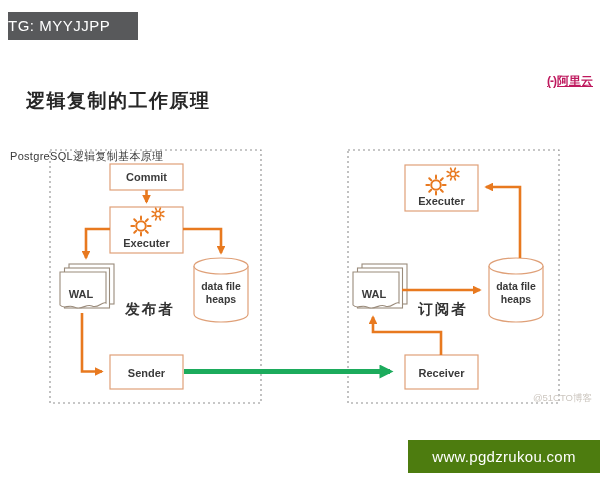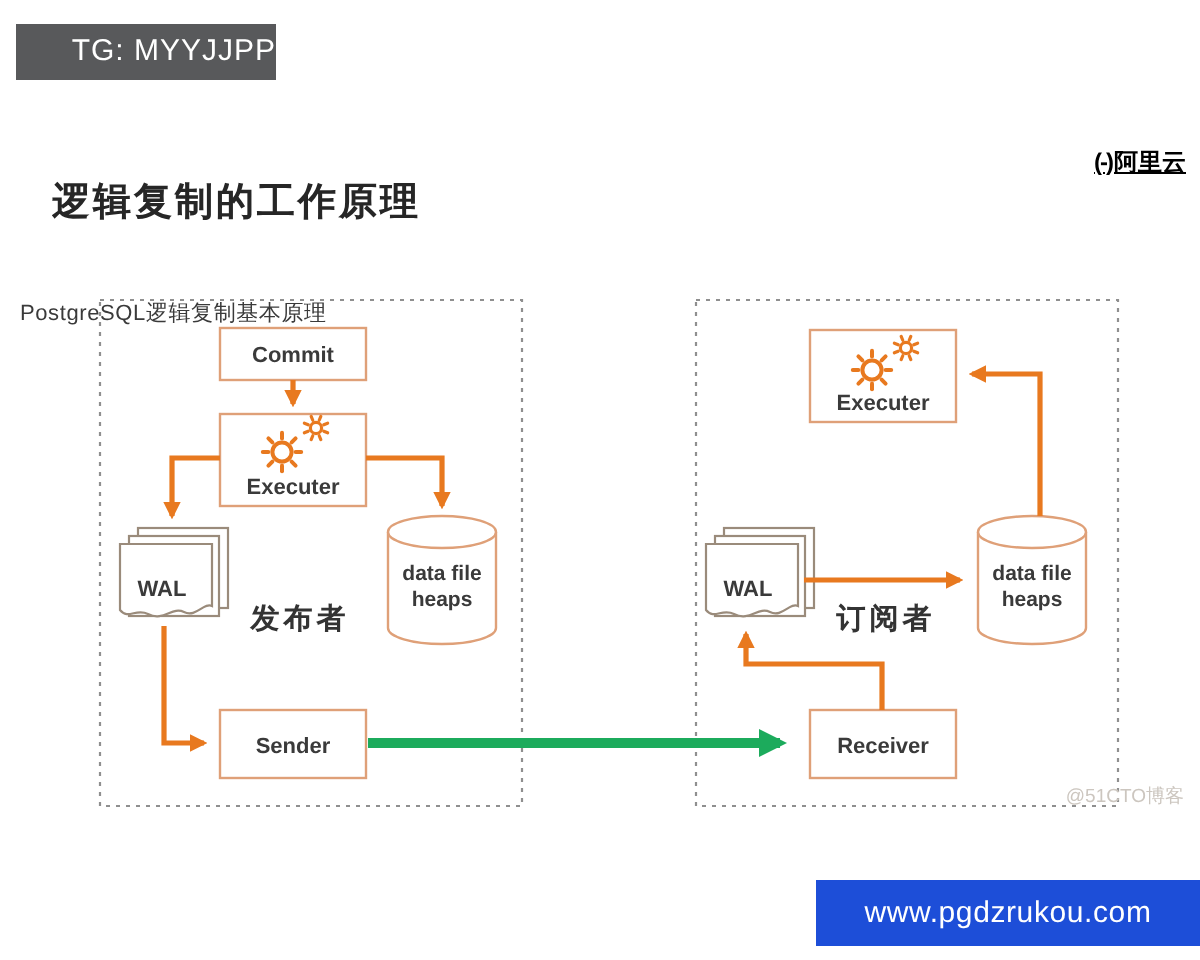--- a/index.html
+++ b/index.html
@@ -3,38 +3,38 @@
 <meta charset="utf-8">
 <style>
   html,body{margin:0;padding:0;}
   body{
     width:600px;height:480px;position:relative;background:#ffffff;
     font-family:"Liberation Sans",sans-serif;overflow:hidden;
   }
   .badge-top{
     position:absolute;left:8px;top:12px;width:130px;height:28px;
     background:#58595B;color:#fff;font-size:15px;line-height:28px;
-    text-align:right;letter-spacing:.5px;
+    text-align:left;letter-spacing:.5px;
   }
   .title{
     position:absolute;left:10px;top:72px;margin:16px;
     font-size:19px;font-weight:bold;color:#262626;letter-spacing:1.5px;
   }
   .subtitle{
     position:absolute;left:10px;top:117px;
     font-size:11px;color:#3a3a3a;letter-spacing:.3px;margin-top:32px;
   }
   .brand{
-    position:absolute;right:7px;top:73px;color:#000000;
+    position:absolute;right:7px;top:73px;color:#be185d;
     font-size:12px;font-weight:bold;white-space:nowrap;text-decoration:underline;
   }
   .brand-mark{letter-spacing:-1px;margin-right:1px;}
   .badge-bottom{
     position:absolute;left:408px;top:440px;width:192px;height:33px;
-    background:#1d4ed8;color:#fff;font-size:15px;line-height:33px;
+    background:#4d7c0f;color:#fff;font-size:15px;line-height:33px;
     text-align:center;letter-spacing:.3px;
   }
   svg.diagram{position:absolute;left:0;top:0;}
   .dash{fill:none;stroke:#8F8F8F;stroke-width:1.1;stroke-dasharray:2 3;}
   .node{fill:#fff;stroke:#DFA078;stroke-width:1.2;}
   .cyl{fill:#fff;stroke:#DFA078;stroke-width:1.2;}
   .sheet{fill:#fff;stroke:#9A8B7B;stroke-width:1.1;}
   .oar{fill:none;stroke:#E8791F;stroke-width:2.6;}
   .gar{fill:none;stroke:#1CAB5C;stroke-width:5;}
   .nl{font:bold 11px "Liberation Sans",sans-serif;fill:#3a3a3a;text-anchor:middle;}

